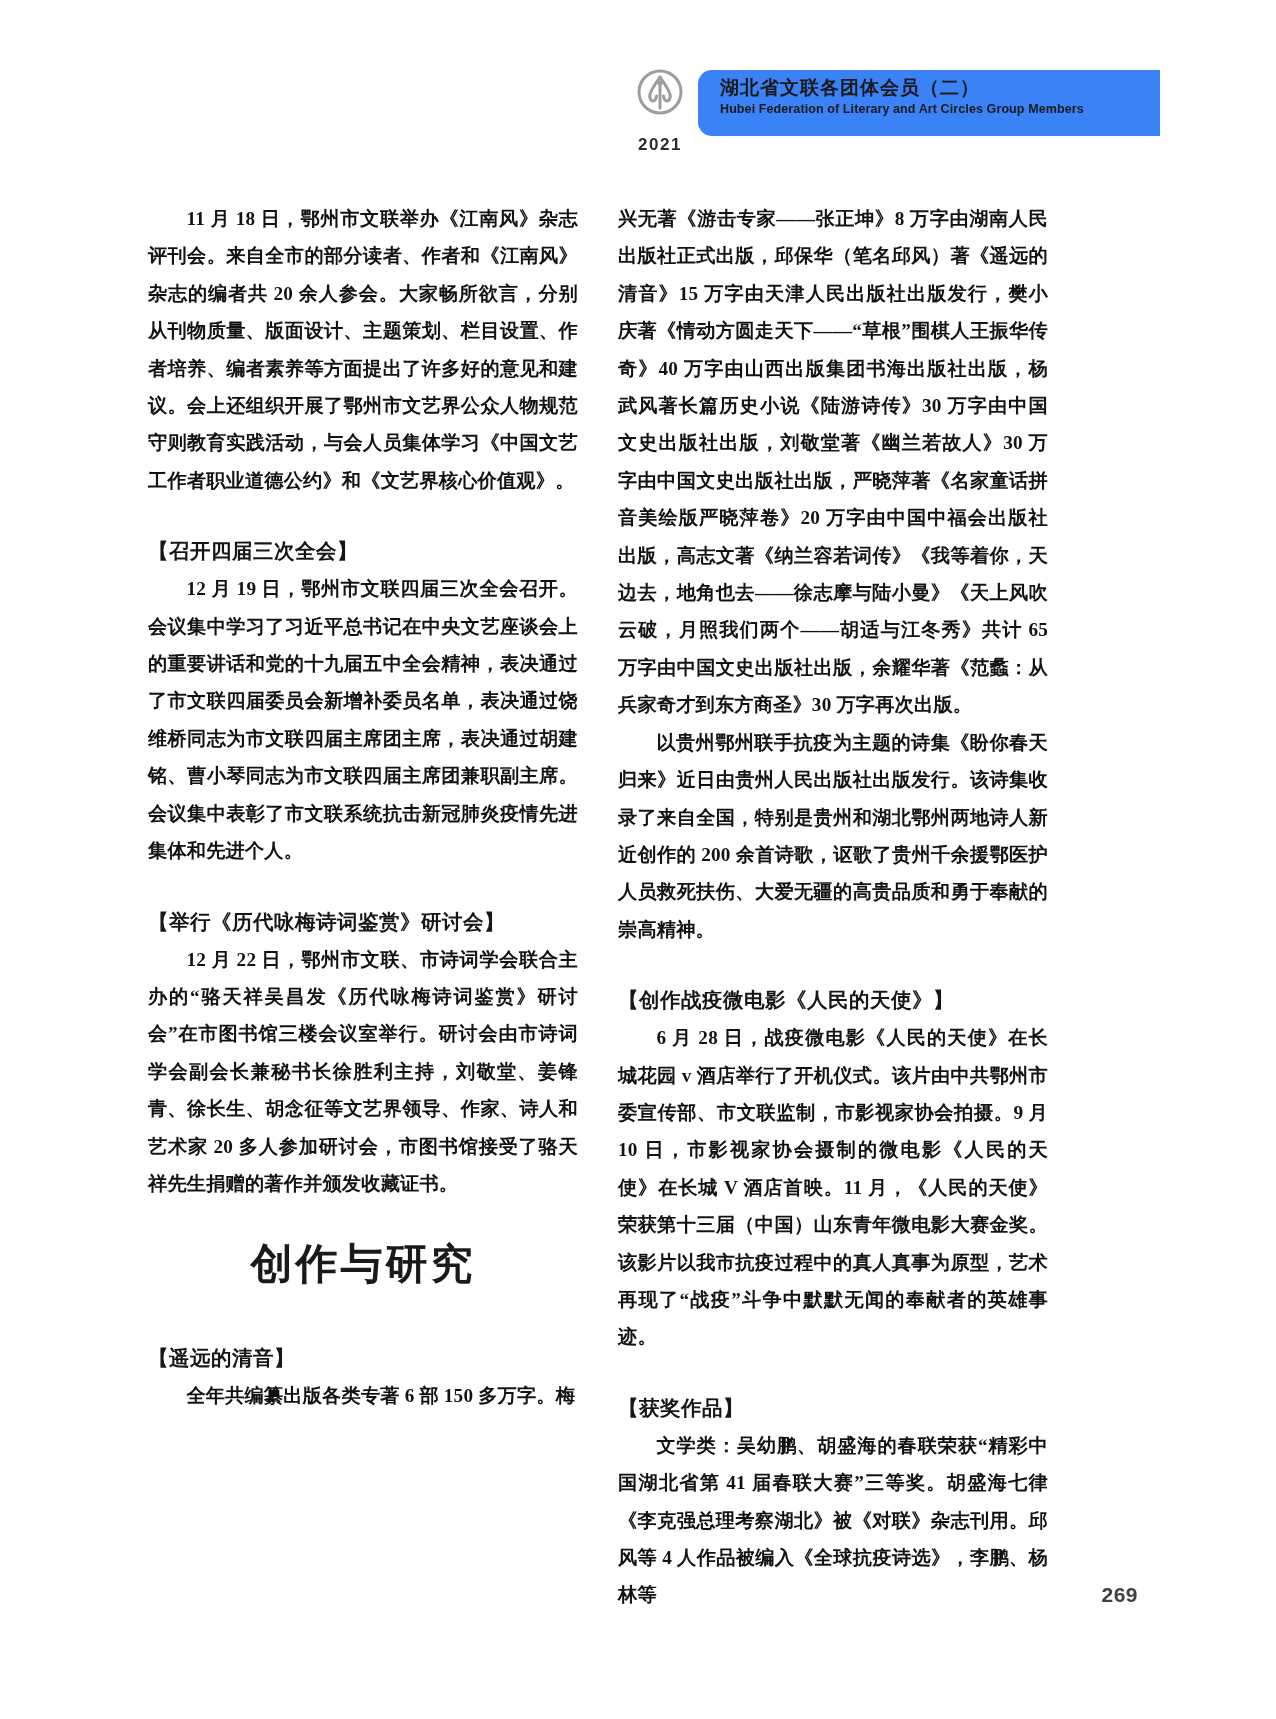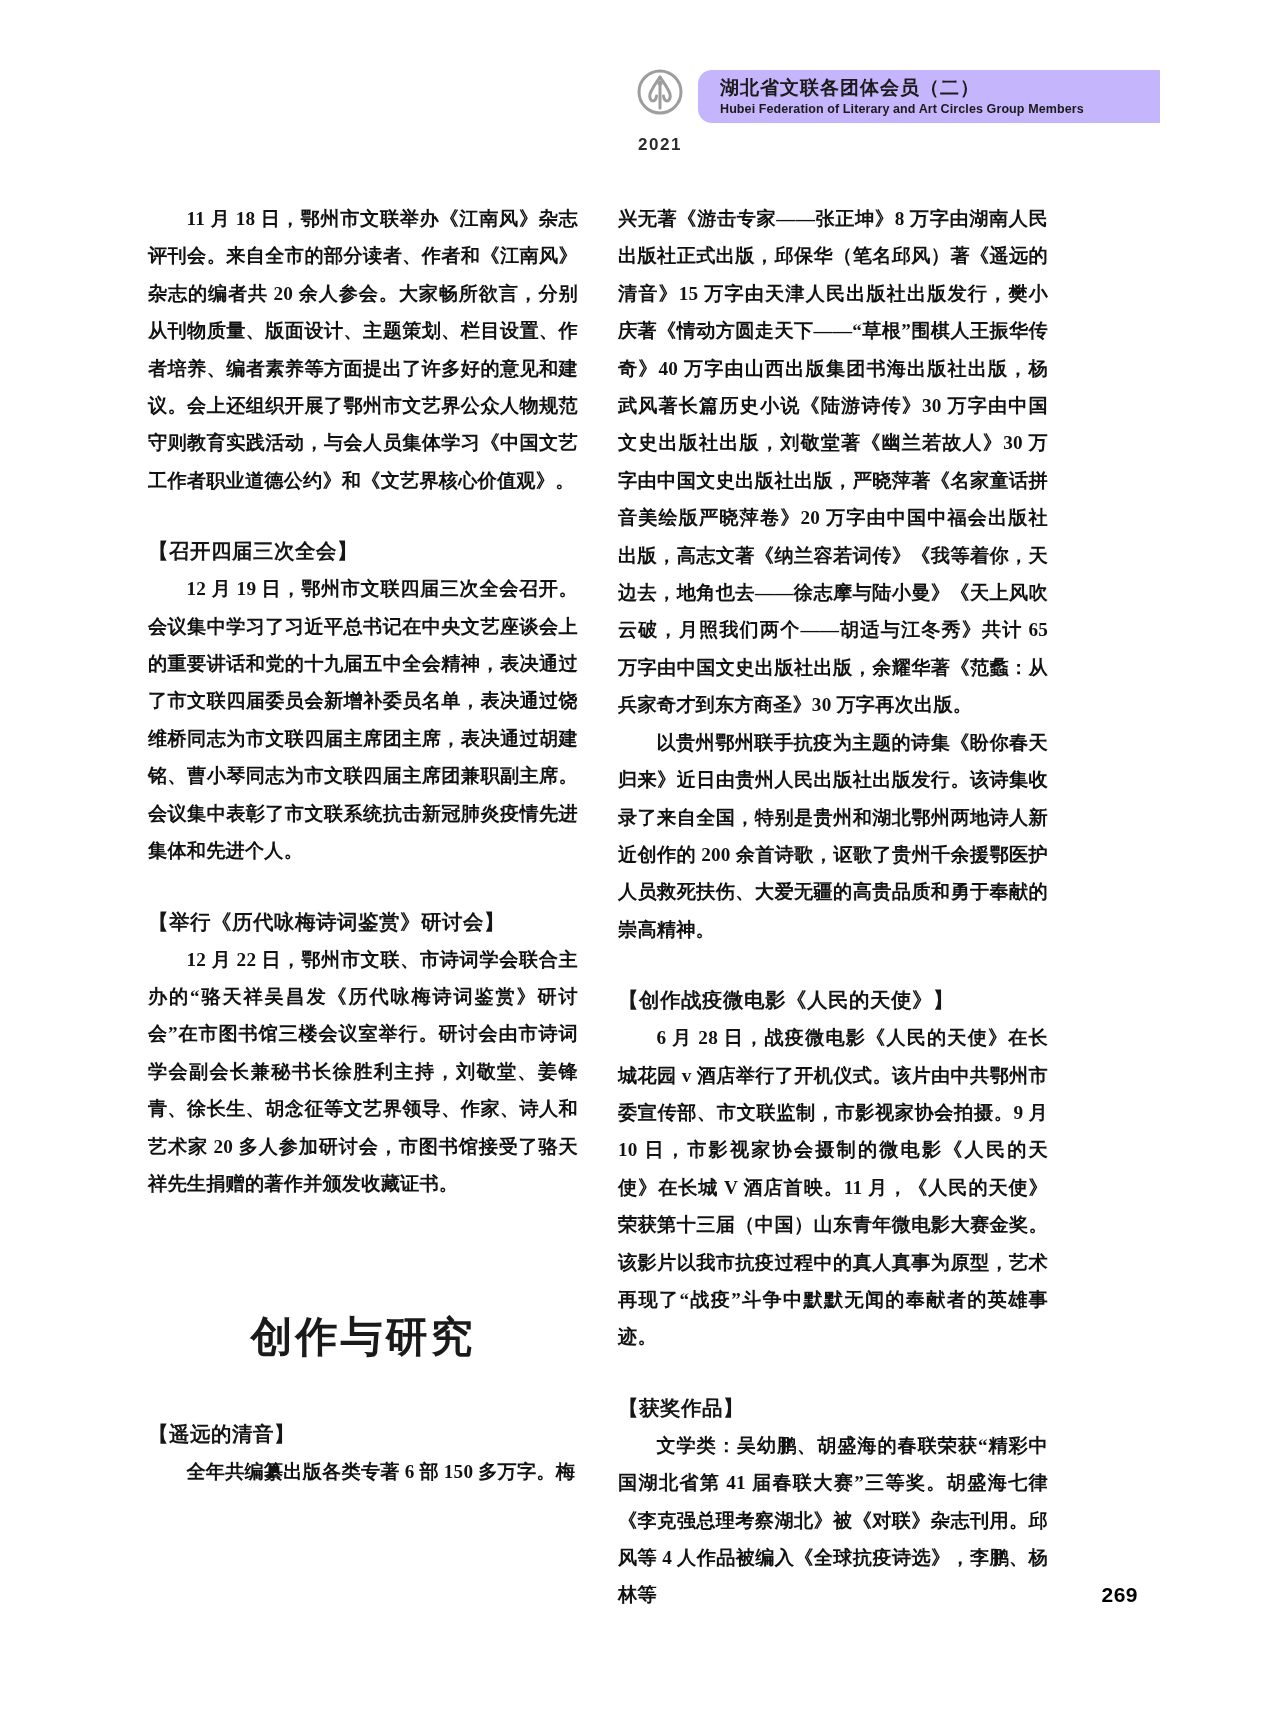--- a/index.html
+++ b/index.html
@@ -43,22 +43,22 @@
     font-weight: bold;
     letter-spacing: 1.5px;
     color: #2b2b2b;
     margin-top: 19px;
   }
   .header-banner {
     position: absolute;
     left: 78px;
     top: 2px;
     right: -20px;
-    height: 53px;
-    background: #c4b5fd;
+    height: 66px;
+    background: #3b82f6;
     border-radius: 14px 0 0 14px;
     padding: 5px 0 12px 22px;
     box-sizing: border-box;
   }
   .banner-title-cn {
     font-family: "Liberation Serif", "DejaVu Serif", serif;
     font-weight: bold;
     font-size: 19px;
     letter-spacing: 1px;
     color: #1a1a1a;
@@ -103,42 +103,42 @@
     line-height: 37.4px;
     letter-spacing: 0.2px;
     text-align: justify;
     text-justify: inter-ideograph;
     margin: 0;
     color: #121212;
   }
   .para.indent { text-indent: 2em; }
 
   .big-title {
-    font-family: Liberation Mono, monospace;
+    font-family: Liberation Sans, sans-serif;
     font-weight: bold;
     font-size: 42px;
     letter-spacing: 3px;
     text-align: center;
     color: #1a1a1a;
-    margin: 112px 0 52px 0;
+    margin: 36px 0 52px 0;
     line-height: 52px;
   }
 
   .lead-label { font-weight: bold; }
 
   
   .page-number {
     position: absolute;
     right: 138px;
     bottom: 112px;
     font-family: "Liberation Sans", sans-serif;
     font-weight: bold;
     font-size: 21px;
     letter-spacing: 0.5px;
-    color: #000000;
+    color: #404040;
   }
 </style>
 </head>
 <body>
 
 <div class="page-header">
   <div class="logo-block">
     <svg class="logo-mark" viewBox="0 0 48 48">
       <circle cx="24" cy="24" r="21" fill="none" stroke="#9d9d9d" stroke-width="3"></circle>
       <path d="M24 9 C20 15 16 20 14 26 C13 30 15 33 17 33 C19 33 20 31 20.5 28" fill="none" stroke="#9d9d9d" stroke-width="3" stroke-linecap="round"></path>

